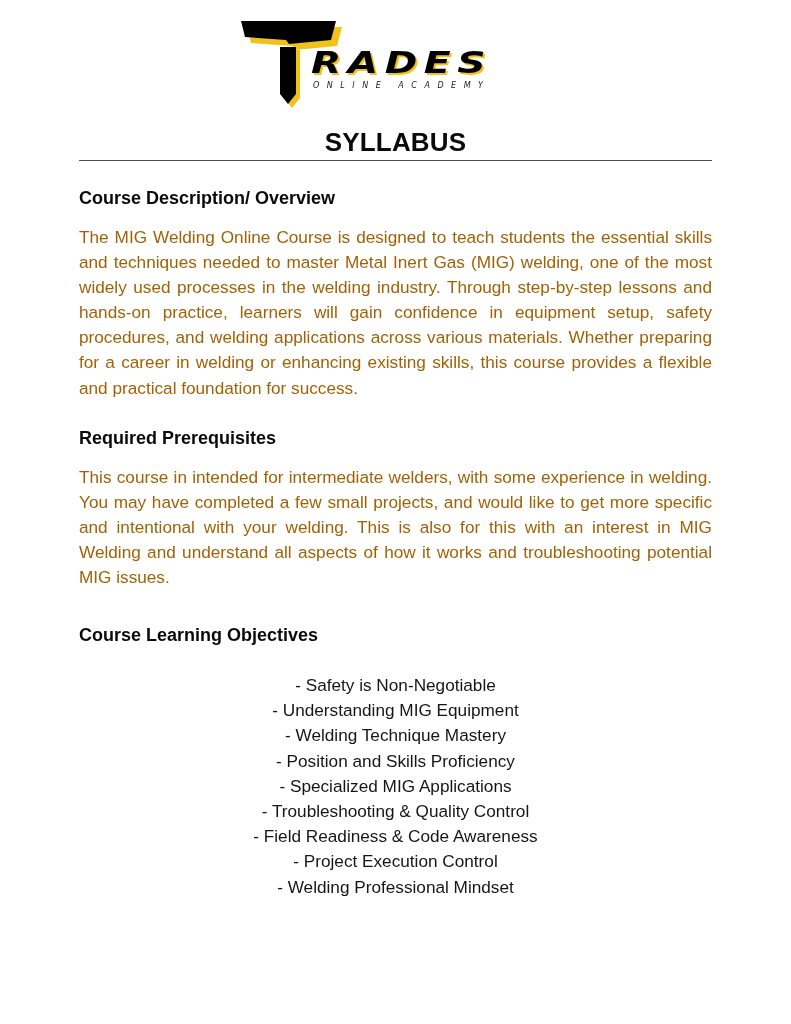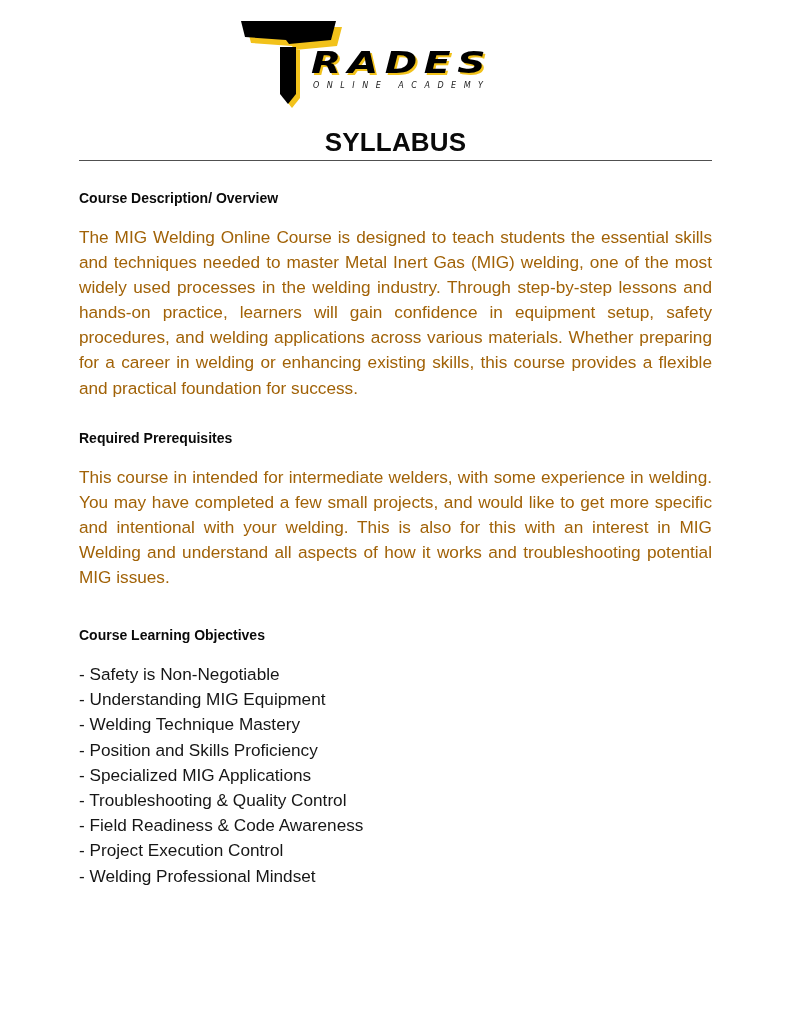--- a/index.html
+++ b/index.html
@@ -5,21 +5,21 @@
   html, body { margin: 0; padding: 0; background: #ffffff; }
   body { width: 791px; height: 1024px; position: relative; overflow: hidden;
          font-family: "Liberation Sans", sans-serif; color: #111111; }
   .logo { position: absolute; left: 236px; top: 16px; width: 262px; height: 92px; font-style: italic; }
   .logo svg { display: block; }
   .title { position: absolute; left: 0; width: 791px; top: 127px; text-align: center;
            font-size: 26px; font-weight: bold; letter-spacing: 0.2px; color: #0a0a0a; }
   .rule { position: absolute; left: 79px; width: 633px; top: 160px; height: 0;
           border-top: 1.6px solid #505050; }
   .section { position: absolute; left: 79px; width: 633px; }
-  .h2 { font-size: 14px; font-weight: bold; color: #0a0a0a; margin: 0; line-height: 24px; }
+  .h2 { font-size: 18px; font-weight: bold; color: #0a0a0a; margin: 0; line-height: 24px; }
   .para { font-size: 17.2px; line-height: 25.1px; text-align: justify; margin: 0; color: #a16207; }
   .list { list-style: none; margin: 0; padding: 0; }
   .list li { font-size: 17.2px; line-height: 25.2px; color: #161616; }
 </style>
 </head>
 <body>
 
 <div class="logo">
   <svg width="262" height="92" viewBox="0 0 262 92">
 
@@ -43,21 +43,21 @@
   <p class="para" style="margin-top:15px;">The MIG Welding Online Course is designed to teach students the essential skills and techniques needed to master Metal Inert Gas (MIG) welding, one of the most widely used processes in the welding industry. Through step-by-step lessons and hands-on practice, learners will gain confidence in equipment setup, safety procedures, and welding applications across various materials. Whether preparing for a career in welding or enhancing existing skills, this course provides a flexible and practical foundation for success.</p>
 </div>
 
 <div class="section" style="top:426px;">
   <h2 class="h2">Required Prerequisites</h2>
   <p class="para" style="margin-top:15px;">This course in intended for intermediate welders, with some experience in welding. You may have completed a few small projects, and would like to get more specific and intentional with your welding. This is also for this with an interest in MIG Welding and understand all aspects of how it works and troubleshooting potential MIG issues.</p>
 </div>
 
 <div class="section" style="top:623px;">
   <h2 class="h2">Course Learning Objectives</h2>
-  <ul class="list" style="margin-top:15px;">
+  <ul class="list" style="margin-top:26px;text-align:center;">
     <li>- Safety is Non-Negotiable</li>
     <li>- Understanding MIG Equipment</li>
     <li>- Welding Technique Mastery</li>
     <li>- Position and Skills Proficiency</li>
     <li>- Specialized MIG Applications</li>
     <li>- Troubleshooting &amp; Quality Control</li>
     <li>- Field Readiness &amp; Code Awareness</li>
     <li>- Project Execution Control</li>
     <li>- Welding Professional Mindset</li>
   </ul>

